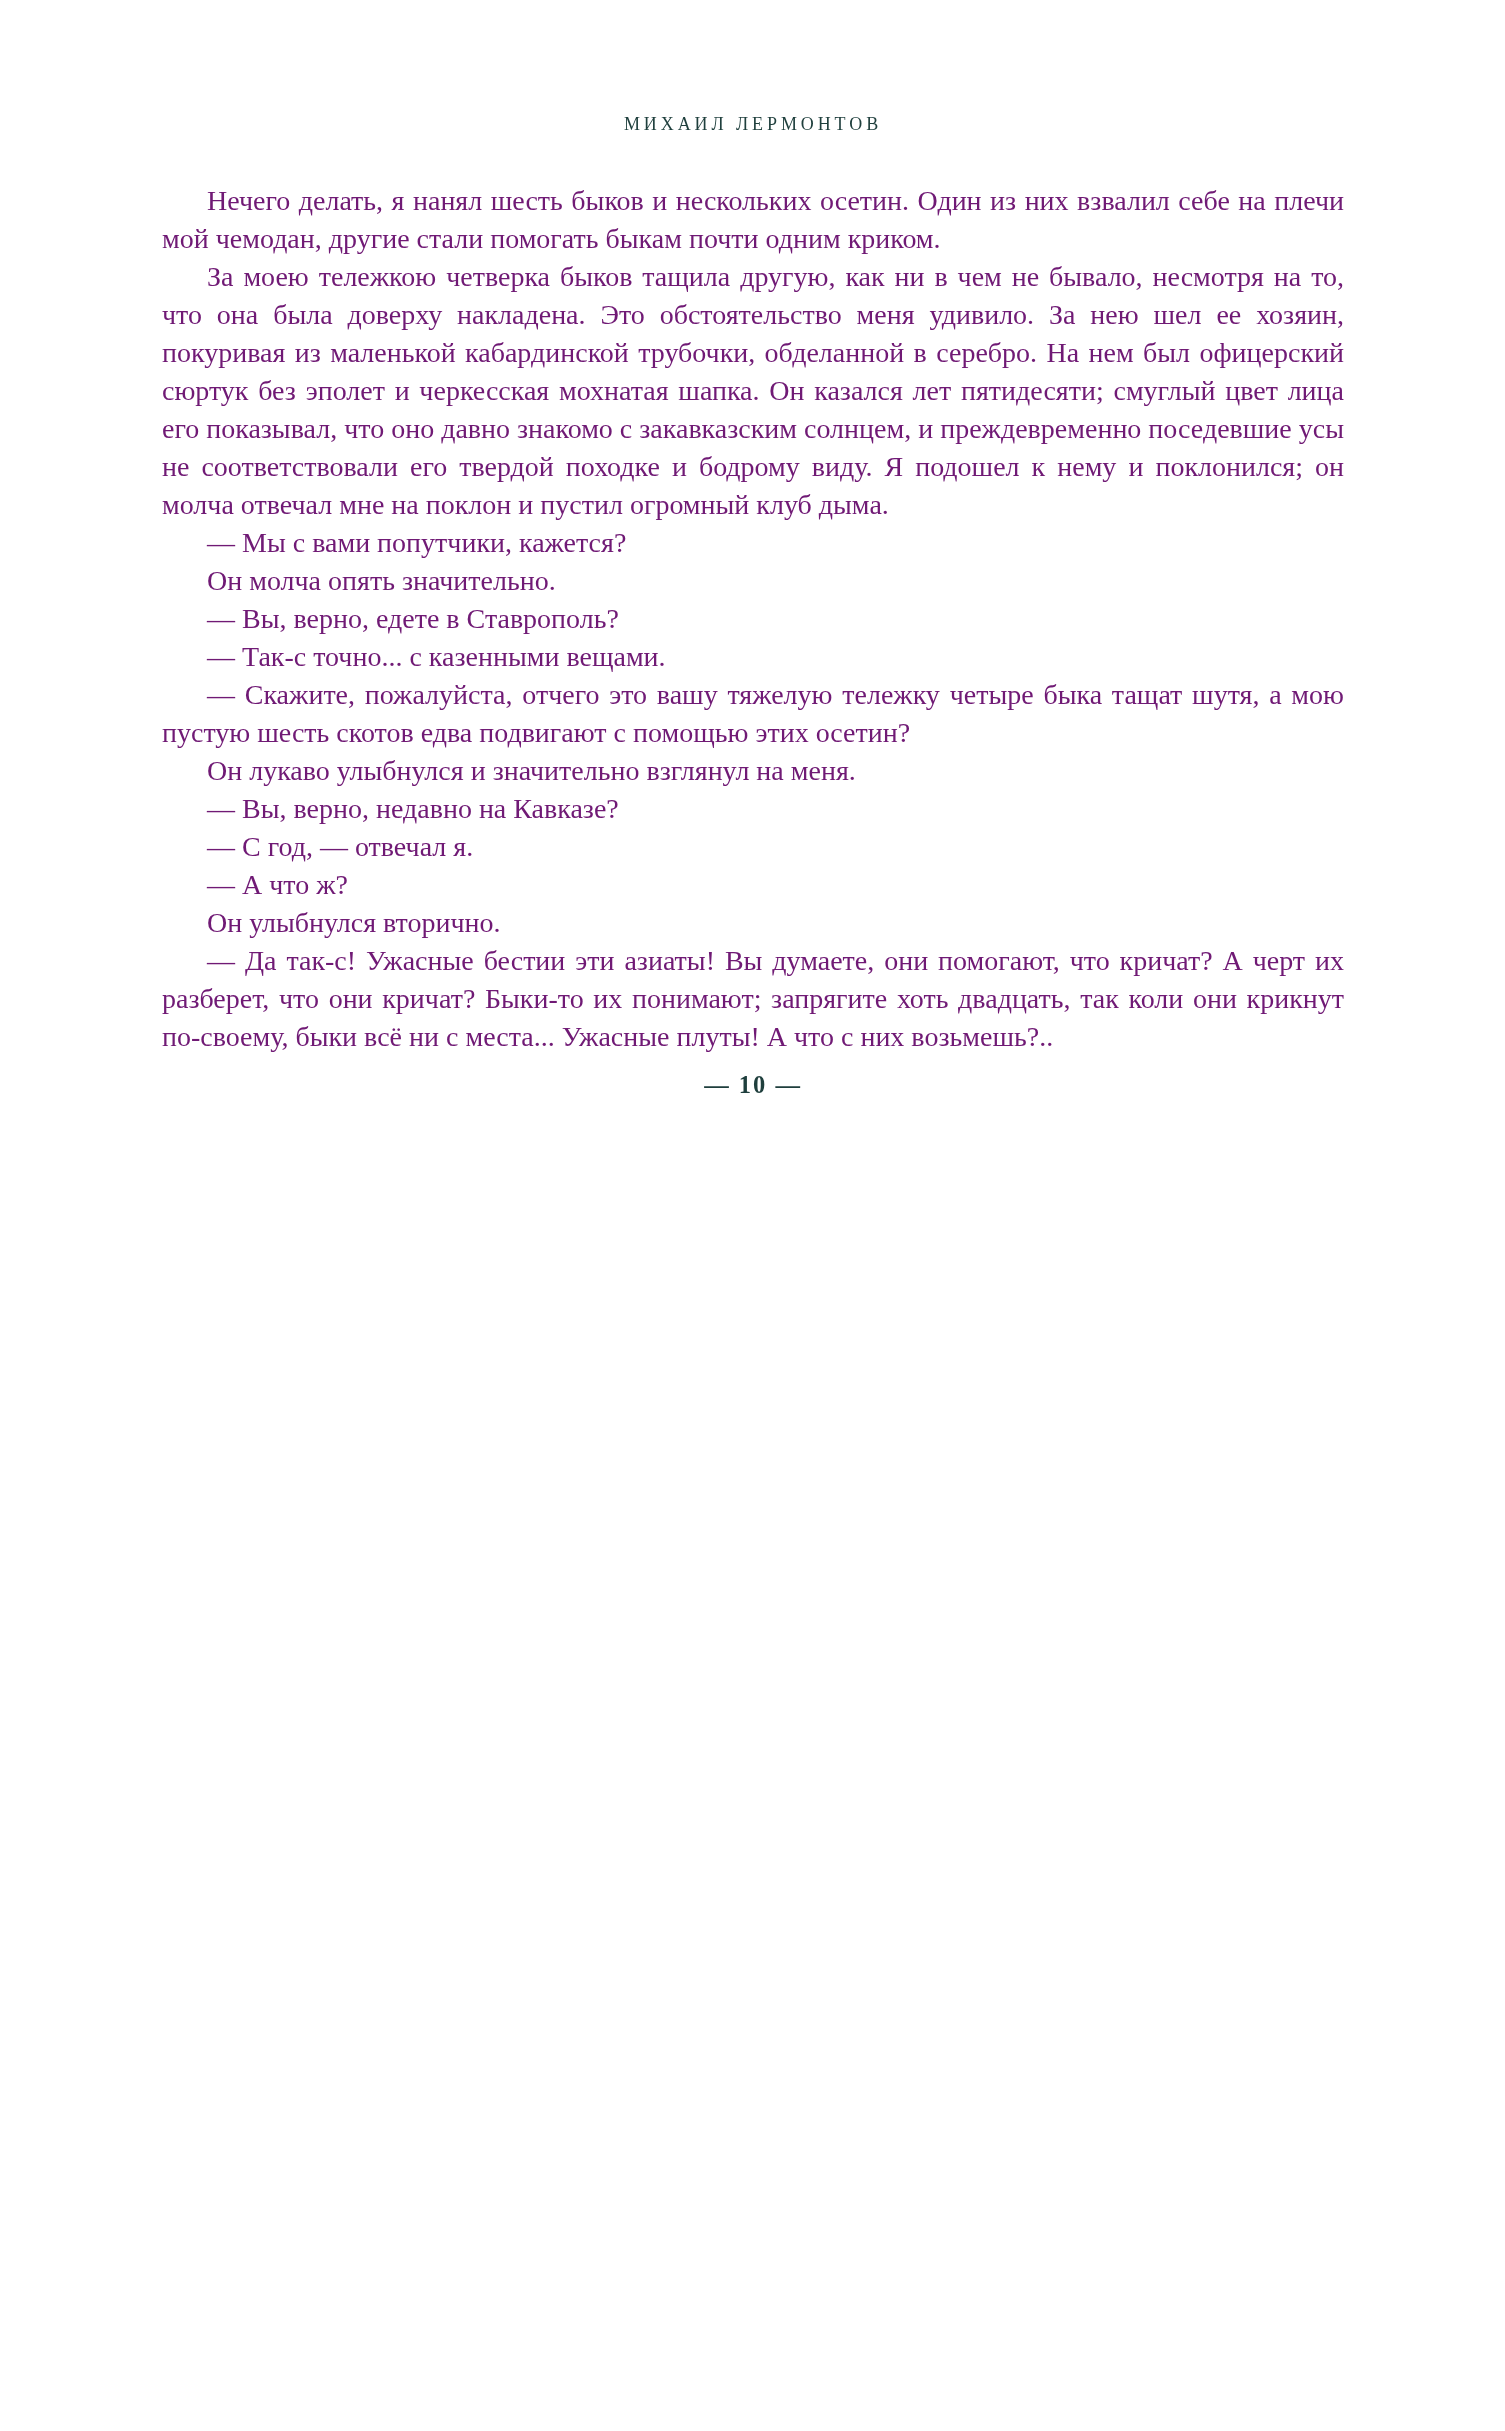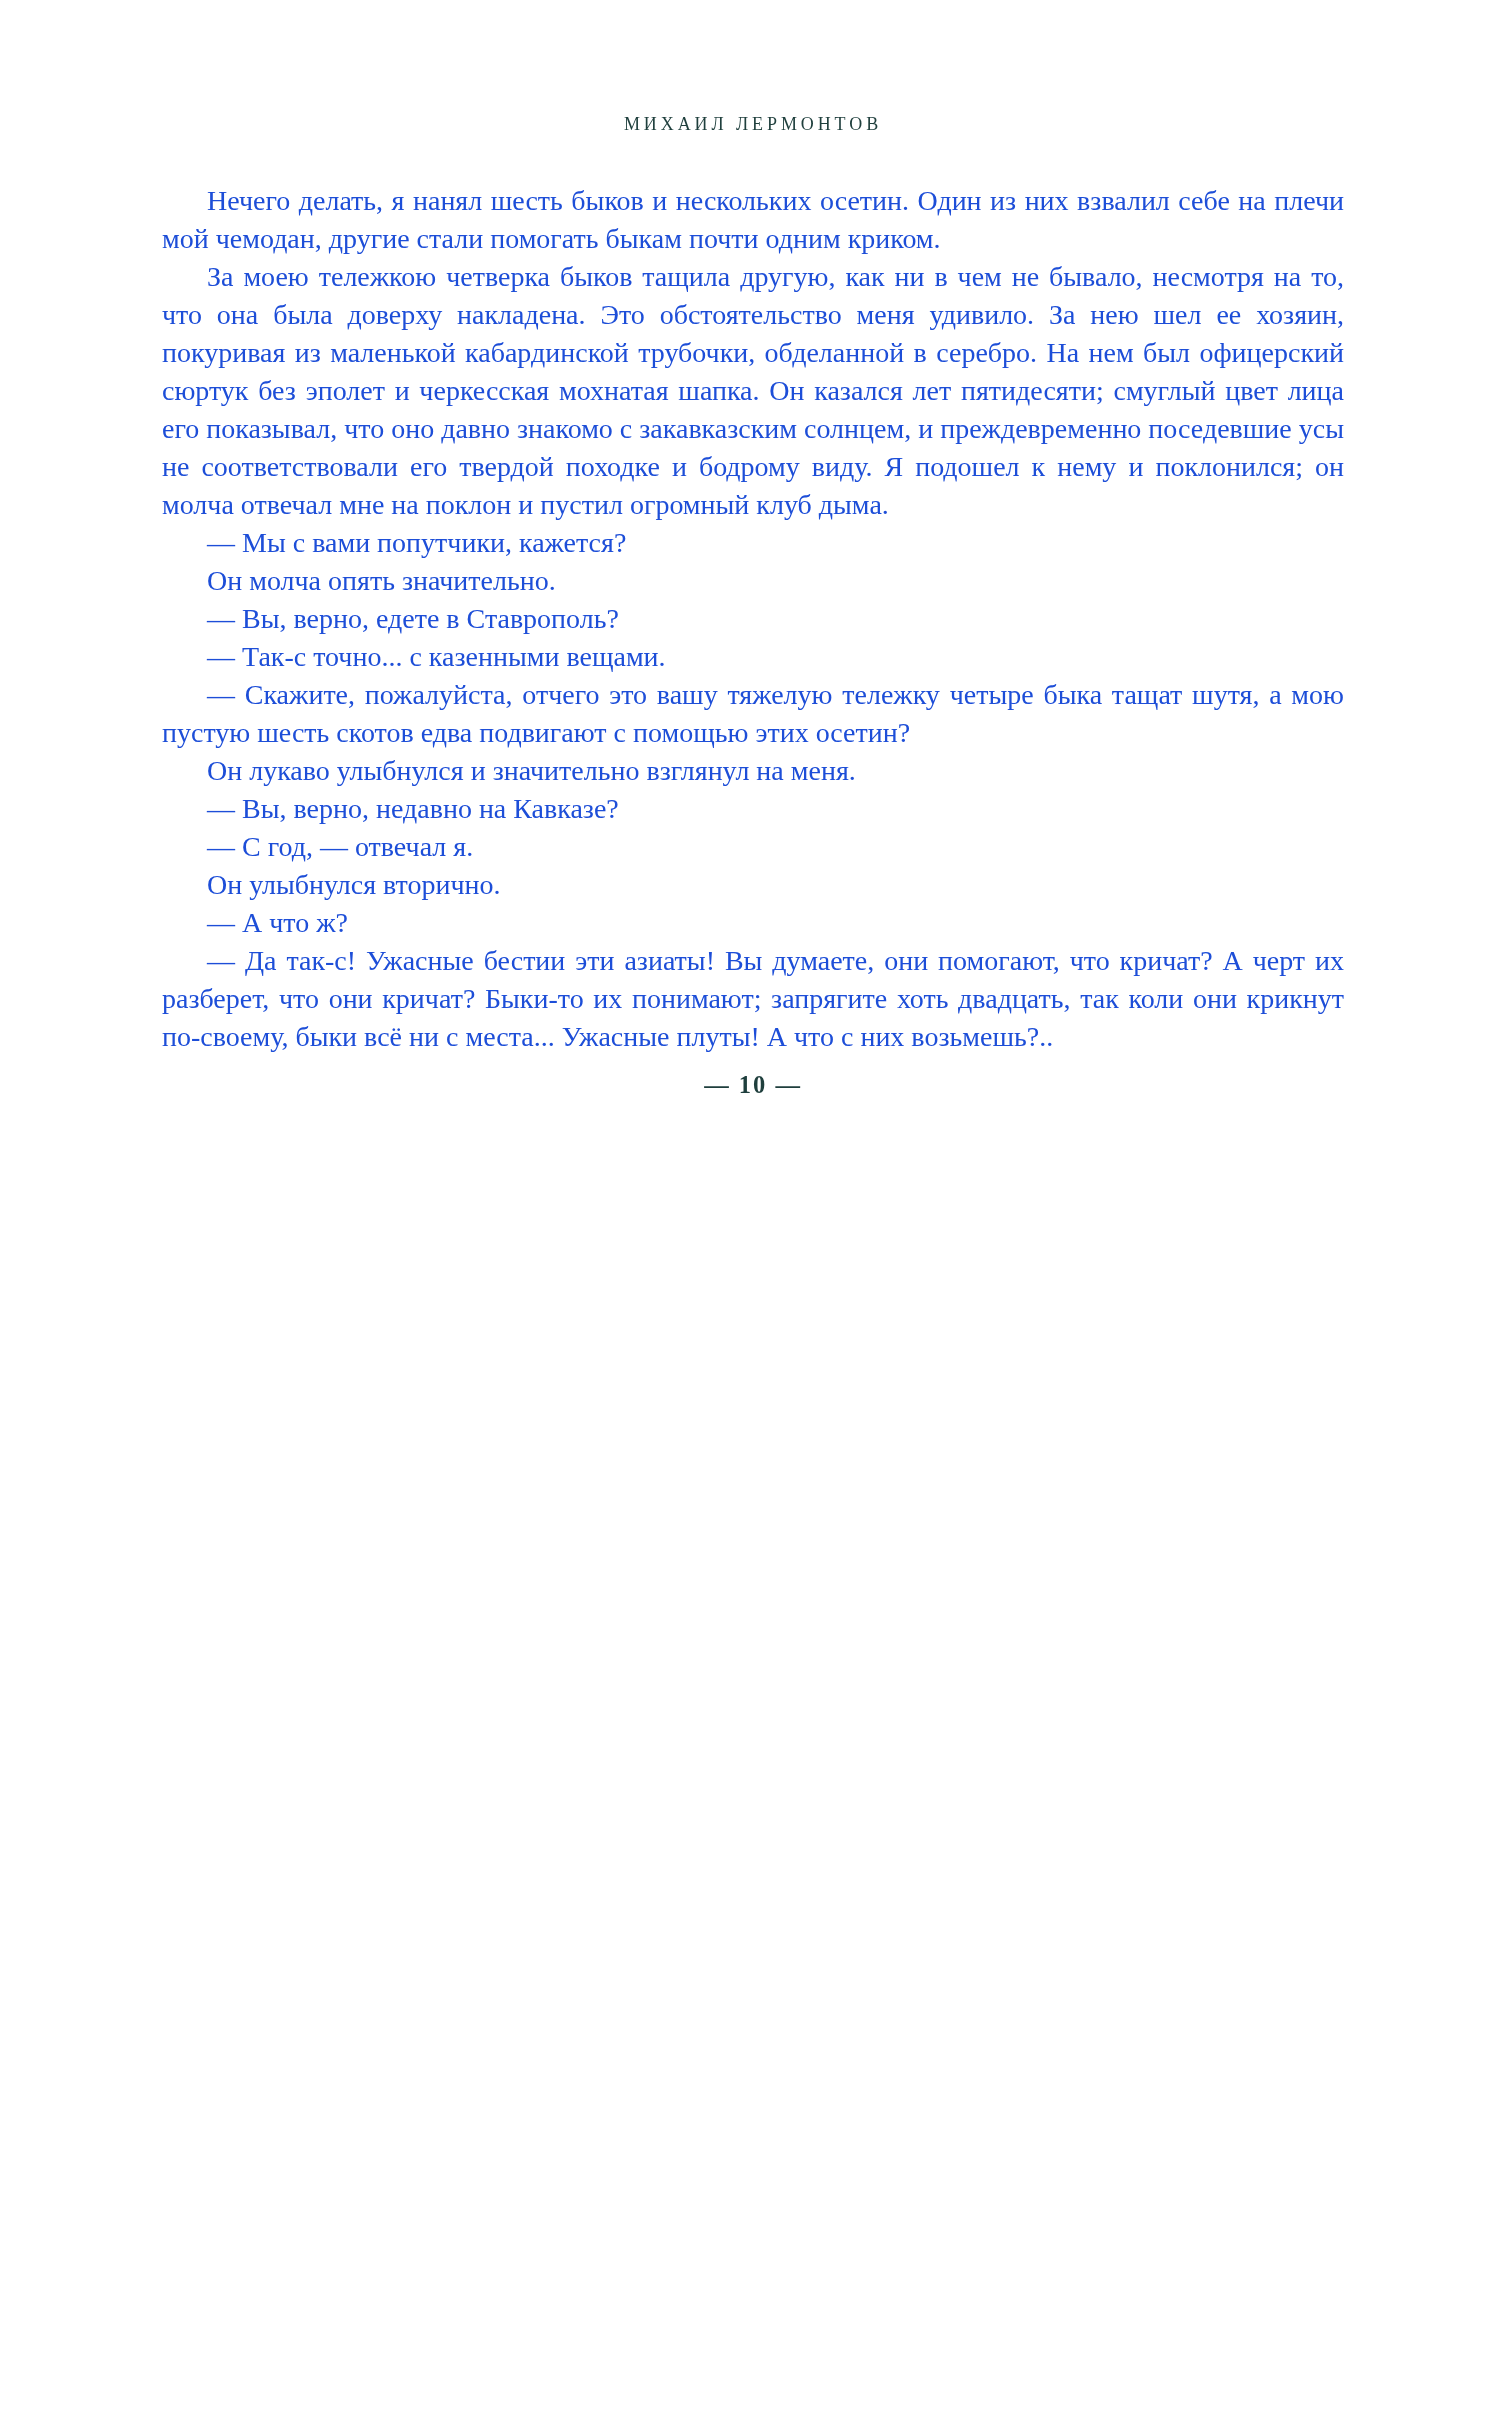--- a/index.html
+++ b/index.html
@@ -25,21 +25,21 @@
     letter-spacing: 3.9px;
     font-weight: normal;
     color: #1f3f3d;
     margin: 0;
   }
   .body-text {
     margin-top: 47px;
     font-size: 28px;
     line-height: 38px;
     text-align: justify;
-    color: #1d4ed8;
+    color: #701a75;
   }
   .body-text p {
     margin: 0;
     padding: 0;
     text-indent: 45px;
   }
   .page-footer {
     margin-top: 15px;
     text-align: center;
     font-size: 24.5px;
@@ -59,21 +59,21 @@
     <p>Нечего делать, я нанял шесть быков и нескольких осетин. Один из них взвалил себе на плечи мой чемодан, другие стали помогать быкам почти одним криком.</p>
     <p>За моею тележкою четверка быков тащила другую, как ни в чем не бывало, несмотря на то, что она была доверху накладена. Это обстоятельство меня удивило. За нею шел ее хозяин, покуривая из маленькой кабардинской трубочки, обделанной в серебро. На нем был офицерский сюртук без эполет и черкесская мохнатая шапка. Он казался лет пятидесяти; смуглый цвет лица его показывал, что оно давно знакомо с закавказским солнцем, и преждевременно поседевшие усы не соответствовали его твердой походке и бодрому виду. Я подошел к нему и поклонился; он молча отвечал мне на поклон и пустил огромный клуб дыма.</p>
     <p>— Мы с вами попутчики, кажется?</p>
     <p>Он молча опять значительно.</p>
     <p>— Вы, верно, едете в Ставрополь?</p>
     <p>— Так-с точно... с казенными вещами.</p>
     <p>— Скажите, пожалуйста, отчего это вашу тяжелую тележку четыре быка тащат шутя, а мою пустую шесть скотов едва подвигают с помощью этих осетин?</p>
     <p>Он лукаво улыбнулся и значительно взглянул на меня.</p>
     <p>— Вы, верно, недавно на Кавказе?</p>
     <p>— С год, — отвечал я.</p>
+    <p>— А что ж?</p>
     <p>Он улыбнулся вторично.</p>
-    <p>— А что ж?</p>
     <p>— Да так-с! Ужасные бестии эти азиаты! Вы думаете, они помогают, что кричат? А черт их разберет, что они кричат? Быки-то их понимают; запрягите хоть двадцать, так коли они крикнут по-своему, быки всё ни с места... Ужасные плуты! А что с них возьмешь?..</p>
   </div>
 
   <div class="page-footer">— 10 —</div>
 
 </div>
 
 
 </body></html>

